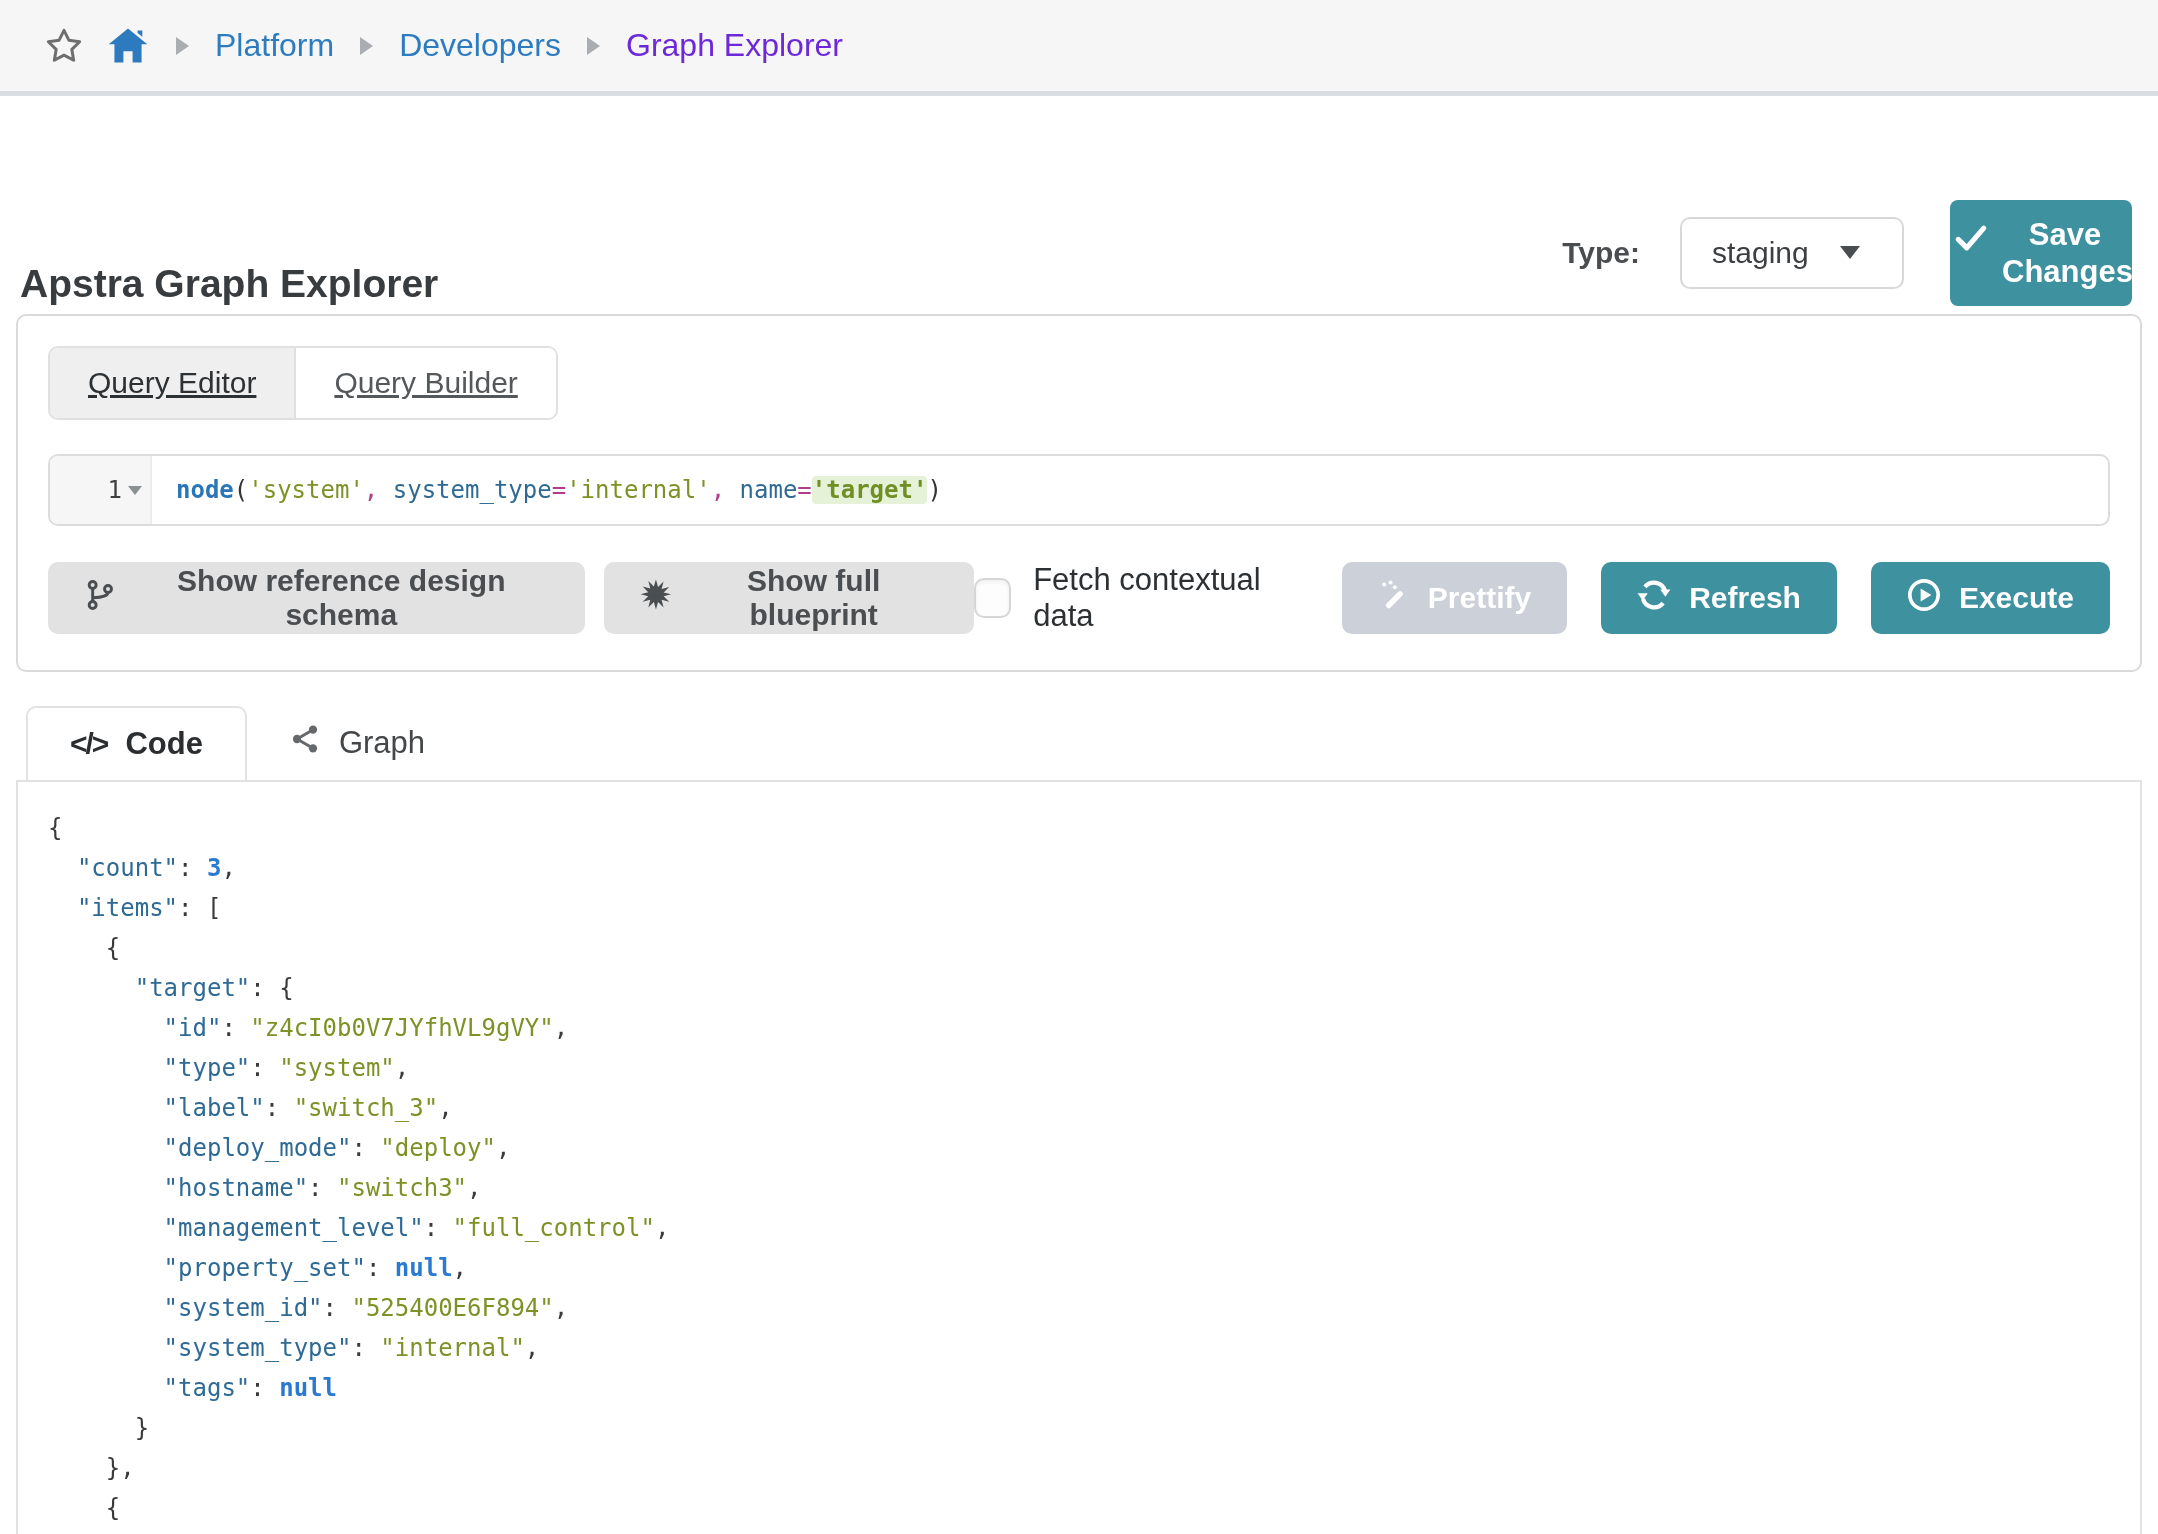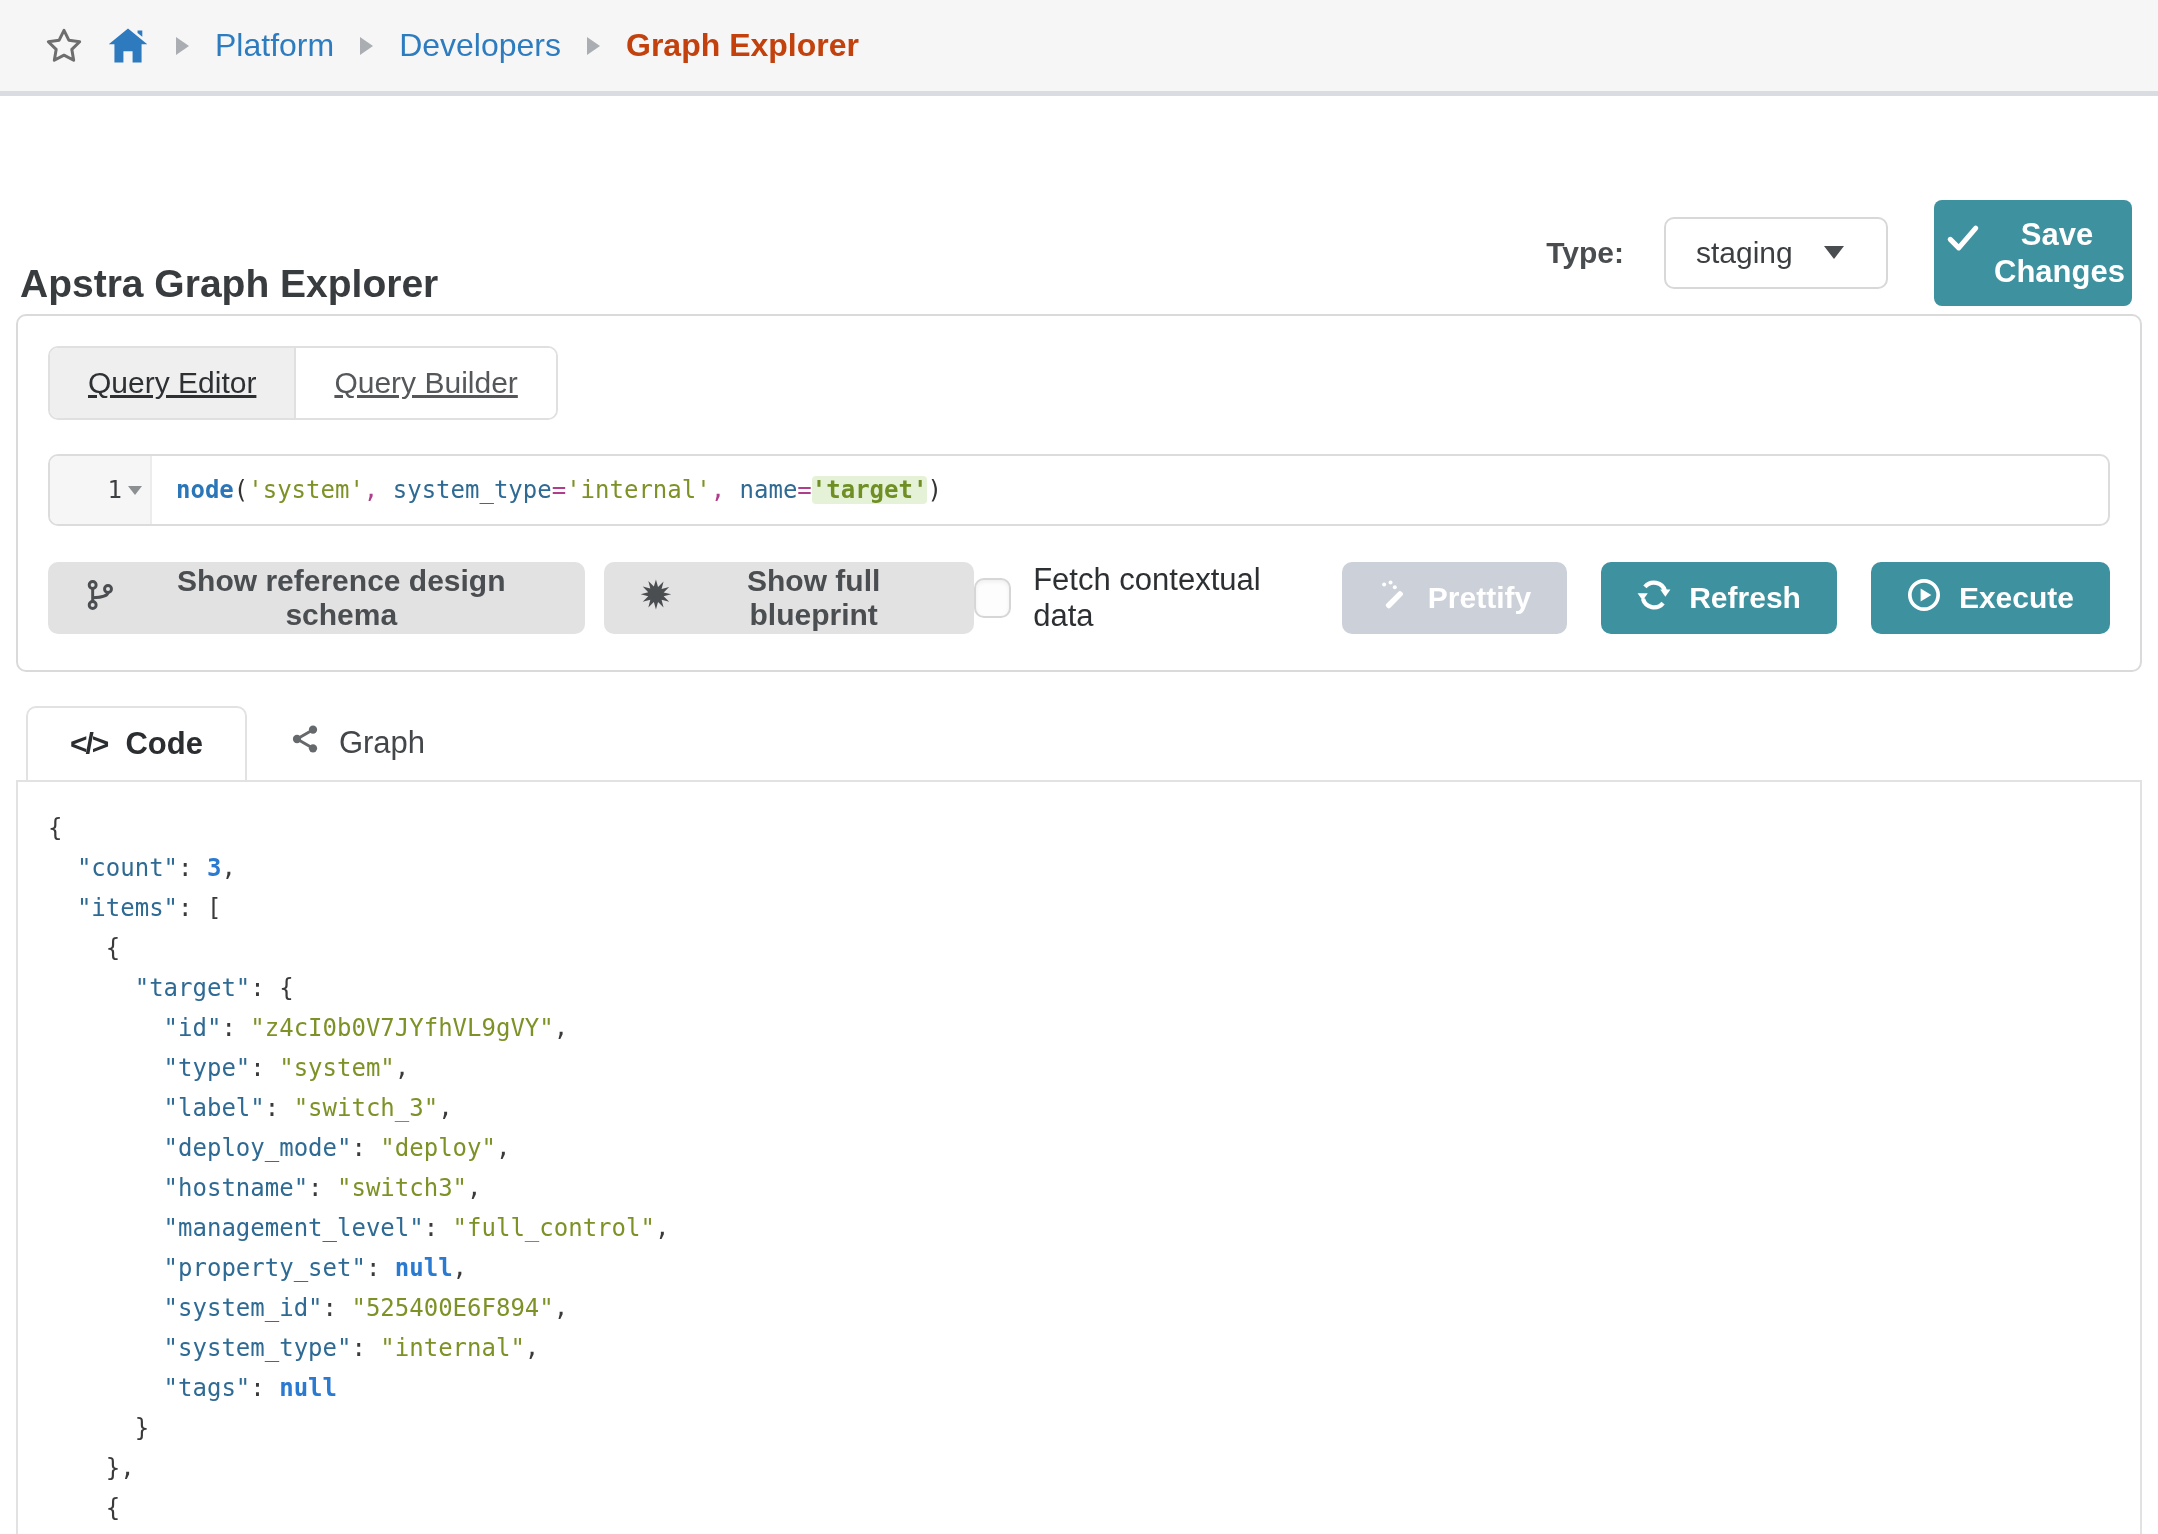--- a/index.html
+++ b/index.html
@@ -19,21 +19,21 @@
   }
   .topbar svg { display:block; }
   .crumb-sep {
     width:0; height:0;
     border-left:13px solid #aaaeb2;
     border-top:9px solid transparent;
     border-bottom:9px solid transparent;
     margin:0 4px;
   }
   .crumb-link { font-size:32px; color:#2d7cbf; text-decoration:none; cursor:pointer; }
-  .crumb-current { font-size:32px; color:#c2410c; font-weight:bold; }
+  .crumb-current { font-size:32px; color:#6d28d9; font-weight:normal; }
 
   
   .title-row {
     display:flex; align-items:flex-end;
     margin-top:100px; padding:0 26px 0 20px;
     height:110px;
   }
   .page-title { font-size:39px; font-weight:bold; color:#393c3f; margin:0; }
   .title-right { margin-left:auto; display:flex; align-items:center; }
   .type-label { font-size:30px; color:#4a4d50; font-weight:600; margin-right:40px; }
@@ -45,21 +45,21 @@
   }
   .select-value { font-size:30px; color:#3c3f42; }
   .caret-down {
     width:0; height:0;
     border-top:13px solid #4a4d50;
     border-left:10px solid transparent;
     border-right:10px solid transparent;
   }
   .save-btn {
     margin-left:46px;
-    width:198px; min-height:106px;
+    width:182px; min-height:106px;
     background:#3e919e; border:none; border-radius:8px;
     color:#fff; font-family:inherit;
     font-size:31px; font-weight:bold; line-height:1.2;
     display:flex; align-items:flex-start; justify-content:center;
     padding:16px 14px; gap:14px; cursor:pointer; text-align:center;
   }
   .save-btn .check-wrap { margin-top:5px; }
   .save-btn .lbl { width:126px; }
 
   

